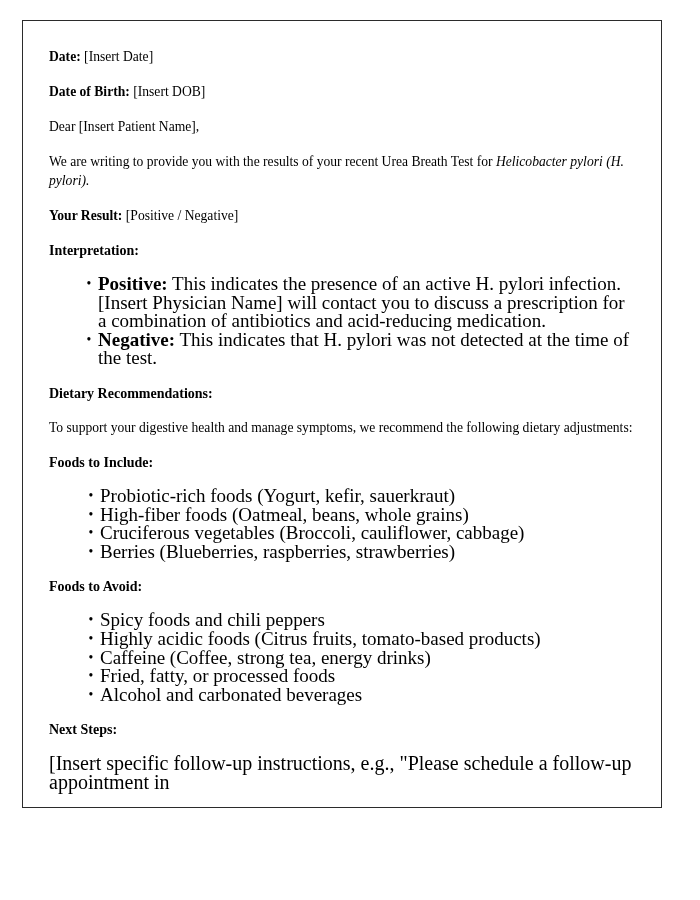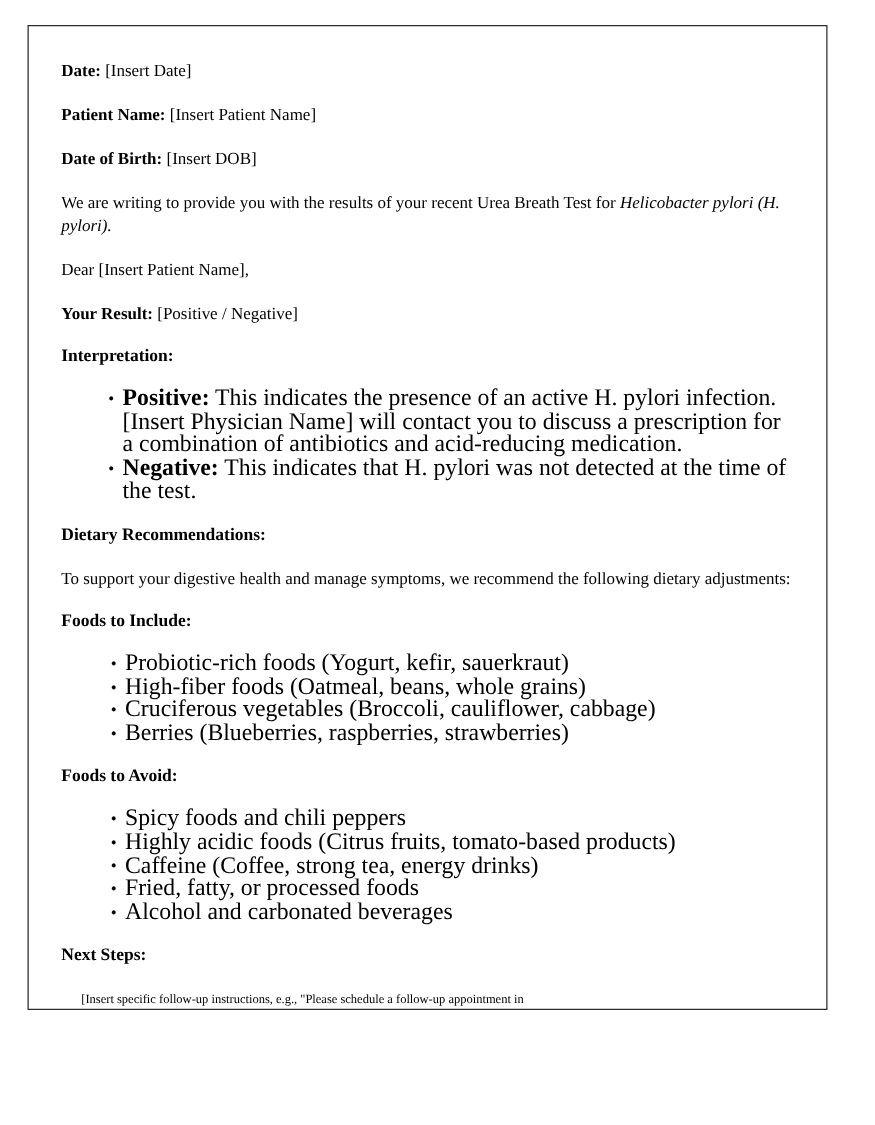--- a/index.html
+++ b/index.html
@@ -79,51 +79,47 @@
   ul.bullets li::before {
     content: "\2022";
     position: absolute;
     left: -0.5px;
     top: 0;
     font-size: 13.6px;
     line-height: 18.6px;
   }
 
   .clipped {
-    margin: 16px;
-    font-size: 10px;
+    margin: 0;
+    font-size: 20px;
     line-height: 19px;
   }
 </style>
 </head>
 <body>
 
 <div class="page">
   <div class="page-inner">
 
     <p class="block">
       <span class="lead">Date:</span>
       <span>[Insert Date]</span>
     </p>
 
-    <p class="block">
-      <span class="lead">Patient Name:</span>
-      <span>[Insert Patient Name]</span>
-    </p>
 
     <p class="block">
       <span class="lead">Date of Birth:</span>
       <span>[Insert DOB]</span>
     </p>
 
+    <p class="block">Dear [Insert Patient Name],</p>
+
     <p class="block">
       <span>We are writing to provide you with the results of your recent Urea Breath Test for </span><span class="ital">Helicobacter pylori (H. pylori).</span>
     </p>
-
-    <p class="block">Dear [Insert Patient Name],</p>
 
     <p class="block">
       <span class="lead">Your Result:</span>
       <span>[Positive / Negative]</span>
     </p>
 
     <h3 class="heading">Interpretation:</h3>
 
     <ul class="bullets">
       <li>

